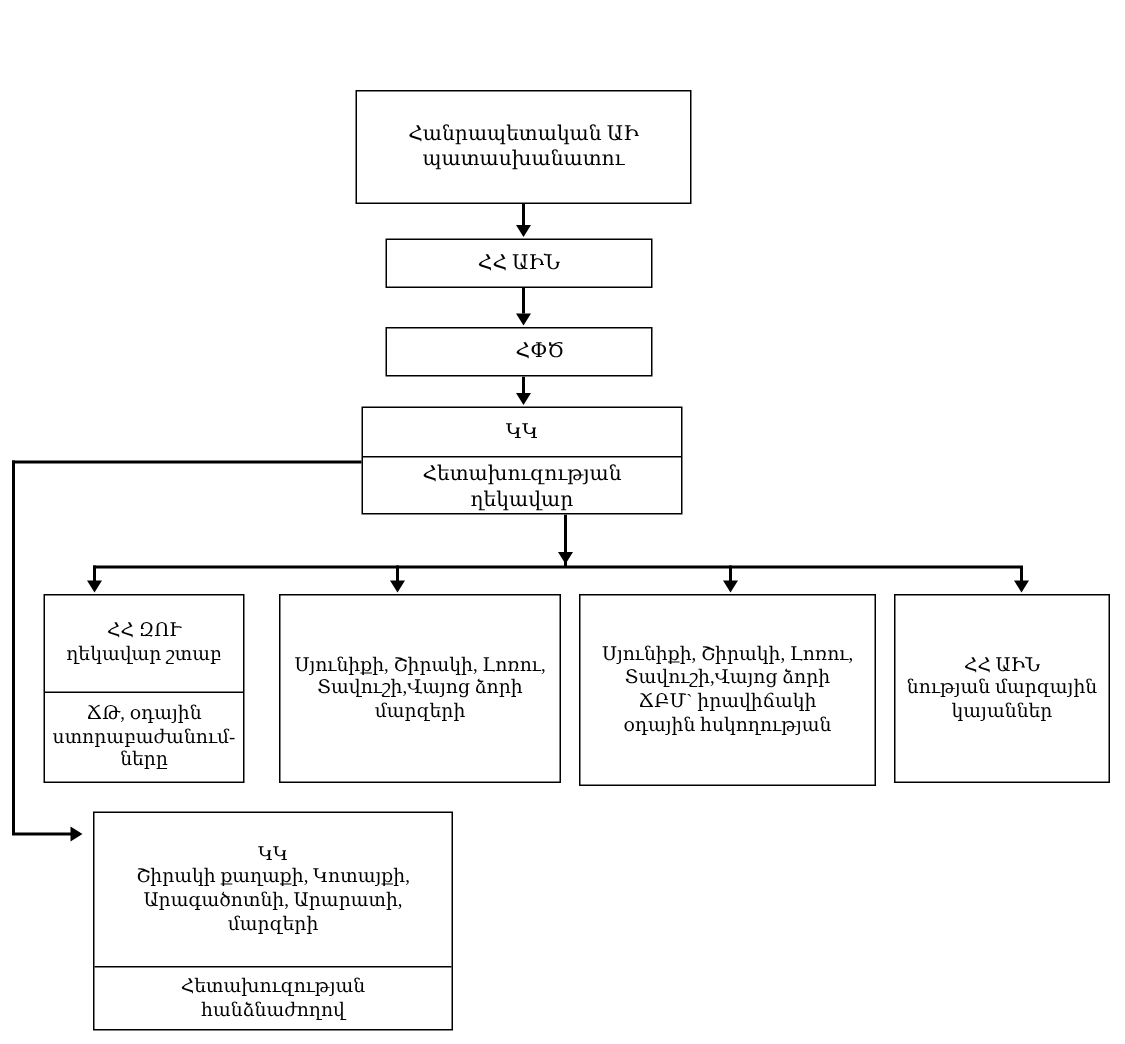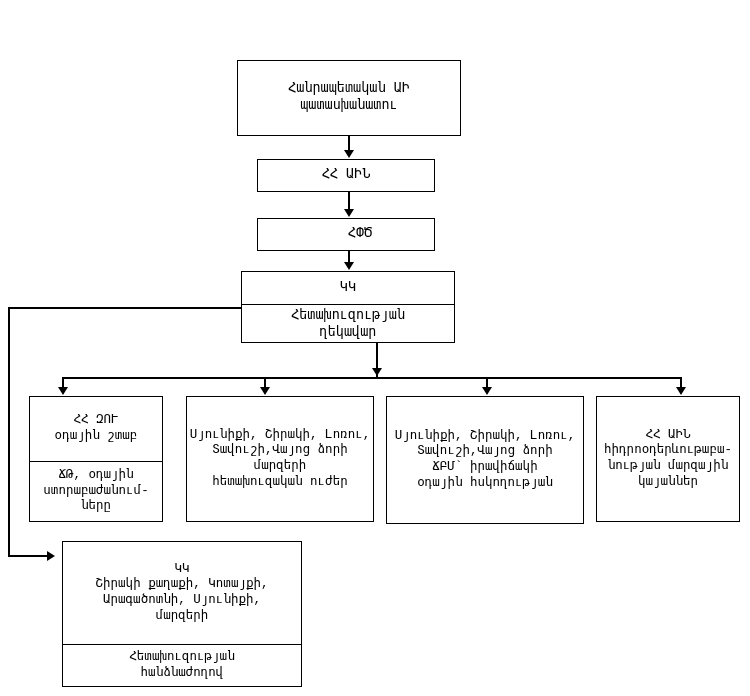--- a/index.html
+++ b/index.html
@@ -26,21 +26,21 @@
     flex:1;
     display:flex;
     flex-direction:column;
     align-items:center;
     justify-content:center;
     text-align:center;
     padding:3px 5px;
     line-height:1.25;
   }
   .cell.divider{border-top:1.1px solid #000;}
-  .cell .line{display:block;white-space:nowrap;font-family:Liberation Mono, monospace;}
+  .cell .line{display:block;white-space:nowrap;}
 
   
   #box-government{left:237px;top:60px;width:224px;height:76px;font-size:13.5px;}
   #box-mes{left:257px;top:159px;width:178px;height:33px;font-size:13.5px;}
   #box-hfc{left:257px;top:218px;width:178px;height:33px;font-size:13.5px;padding-left:28px;}
   #box-crisis-center{left:241px;top:271px;width:214px;height:72px;font-size:13.5px;}
 
   #box-general-staff{left:29px;top:396px;width:134px;height:126px;font-size:12.5px;}
   #box-regional-recon{left:186px;top:396px;width:188px;height:126px;font-size:12.5px;}
   #box-sitcenter{left:386px;top:396px;width:198px;height:128px;font-size:12.5px;}
@@ -132,61 +132,59 @@
     </div>
     <div class="cell divider">
       <span class="line">Հետախուզության</span>
       <span class="line">ղեկավար</span>
     </div>
   </div>
 
   <div class="box" id="box-general-staff">
     <div class="cell" style="flex:0 0 58px;">
       <span class="line">ՀՀ ԶՈՒ</span>
-      <span class="line">օդային շտաբ</span>
+      <span class="line">ղեկավար շտաբ</span>
     </div>
     <div class="cell divider">
       <span class="line">ՃԹ, օդային</span>
       <span class="line">ստորաբաժանում-</span>
       <span class="line">ները</span>
     </div>
   </div>
 
   <div class="box" id="box-regional-recon">
     <div class="cell">
       <span class="line">Սյունիքի, Շիրակի, Լոռու,</span>
       <span class="line">Տավուշի,Վայոց ձորի</span>
       <span class="line">մարզերի</span>
-      <span class="line">հետախուզական ուժեր</span>
     </div>
   </div>
 
   <div class="box" id="box-sitcenter">
     <div class="cell">
       <span class="line">Սյունիքի, Շիրակի, Լոռու,</span>
       <span class="line">Տավուշի,Վայոց ձորի</span>
       <span class="line">ՃԲՄ` իրավիճակի</span>
       <span class="line">օդային հսկողության</span>
     </div>
   </div>
 
   <div class="box" id="box-hydromet">
     <div class="cell">
       <span class="line">ՀՀ ԱԻՆ</span>
-      <span class="line">հիդրոօդերևութաբա-</span>
       <span class="line">նության մարզային</span>
       <span class="line">կայաններ</span>
     </div>
   </div>
 
   <div class="box" id="box-regional-dept">
     <div class="cell" style="flex:0 0 96px;">
       <span class="line">ԿԿ</span>
       <span class="line">Շիրակի քաղաքի, Կոտայքի,</span>
-      <span class="line">Արագածոտնի, Սյունիքի,</span>
+      <span class="line">Արագածոտնի, Արարատի,</span>
       <span class="line">մարզերի</span>
     </div>
     <div class="cell divider">
       <span class="line">Հետախուզության</span>
       <span class="line">հանձնաժողով</span>
     </div>
   </div>
 
 </div>
 

